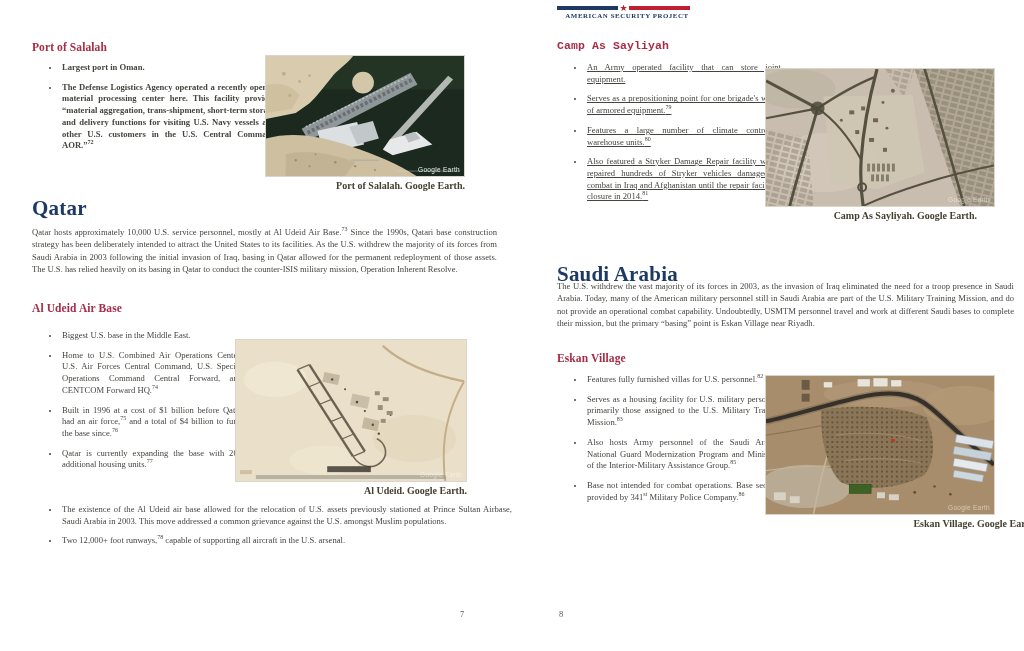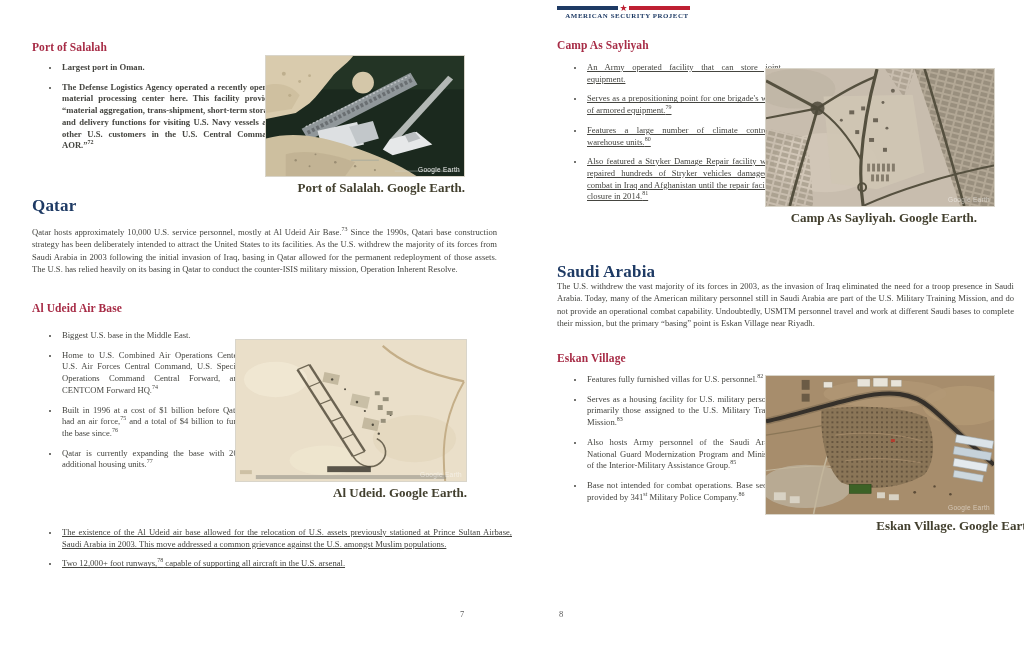--- a/index.html
+++ b/index.html
@@ -2,30 +2,30 @@
 <html><head>
 <meta charset="utf-8">
 <style>
   html,body{margin:0;padding:0;}
   body{
     width:1024px;height:651px;position:relative;background:#ffffff;
     font-family:"Liberation Serif", serif;color:#454540;overflow:hidden;
   }
   .abs{position:absolute;}
   .h-red{font-size:11.5px;font-weight:bold;color:#a72c46;margin:0;letter-spacing:.1px;}
-  .h-navy{font-size:17px;font-weight:bold;color:#1e3a64;margin:0;letter-spacing:.2px;}
+  .h-navy{font-size:21px;font-weight:bold;color:#1e3a64;margin:0;letter-spacing:.2px;}
   .par{font-size:8.6px;line-height:12.4px;text-align:justify;}
   ul.bullets{margin:0;padding-left:16px;font-size:8.6px;line-height:11.7px;}
   ul.bullets li{margin-bottom:8px;text-align:justify;padding-left:2px;}
   ul.bullets li::marker{font-size:7.5px;color:#454540;}
   sup{font-size:6px;line-height:0;}
   figure{margin:0;}
   .img-wrap{position:relative;border:1px solid #d9d5ca;box-sizing:border-box;}
   .img-wrap svg{display:block;}
-  figcaption{font-size:13px;font-weight:bold;color:#43402f;text-align:right;margin-top:3px;}
+  figcaption{font-size:10px;font-weight:bold;color:#43402f;text-align:right;margin-top:3px;}
   .watermark{position:absolute;right:4px;bottom:3px;font-size:6.5px;color:#fff;
     font-family:"Liberation Sans", sans-serif;opacity:.92;letter-spacing:.3px;}
   .watermark.faint{opacity:.5;}
   .pagenum{font-size:8.5px;color:#5a5a5a;}
   .logo-bar{display:flex;align-items:center;width:133px;height:8px;}
   .logo-bar .seg{height:4px;flex:1;}
   .logo-bar .seg.blue{background:#1e3a64;}
   .logo-bar .seg.red{background:#be2032;}
   .logo-star{color:#be2032;font-size:9px;line-height:8px;margin:0 1px;font-family:"DejaVu Sans",sans-serif;}
   .logo-text{width:140px;text-align:center;font-size:6.9px;font-weight:bold;color:#1e3a64;
@@ -138,40 +138,40 @@
         </g>
         <rect x="92" y="128" width="44" height="6" fill="#3f3c33" opacity="0.85"></rect>
         <rect x="20" y="137" width="192" height="4" fill="#8e8c84" opacity="0.55"></rect>
         <rect x="4" y="132" width="12" height="4" fill="#b9ab8c" opacity="0.6"></rect>
       </svg>
       <span class="watermark faint">Google Earth</span>
     </div>
     <figcaption>Al Udeid. Google Earth.</figcaption>
   </figure>
 
-  <ul class="bullets abs" style="left:44px;top:527px;width:452px;text-decoration:underline;">
+  <ul class="bullets abs" style="left:44px;top:504px;width:452px;">
       <li>The existence of the Al Udeid air base allowed for the relocation of U.S. assets previously stationed at Prince Sultan Airbase, Saudi Arabia in 2003. This move addressed a common grievance against the U.S. amongst Muslim populations.</li>
       <li>Two 12,000+ foot runways,<sup>78</sup> capable of supporting all aircraft in the U.S. arsenal.</li>
     </ul>
 
   <div class="pagenum abs" style="left:455px;top:609px;width:14px;text-align:center;">7</div>
 </div>
 
 <div class="abs" style="left:512px;top:0;width:512px;height:651px;">
 
   <div class="abs" style="left:45px;top:4px;">
     <div class="logo-bar">
       <div class="seg blue"></div>
       <div class="logo-star">★</div>
       <div class="seg red"></div>
     </div>
     <div class="logo-text">AMERICAN SECURITY PROJECT</div>
   </div>
 
-  <h3 class="h-red abs" style="left:45px;top:39px;">Camp As Sayliyah</h3>
+  <h3 class="h-red abs" style="left:45px;top:39px;font-family:Liberation Mono, monospace;">Camp As Sayliyah</h3>
 
   <ul class="bullets abs" style="left:57px;top:62px;width:196px;text-decoration:underline;">
       <li>An Army operated facility that can store joint equipment.</li>
       <li>Serves as a prepositioning point for one brigade's worth of armored equipment.<sup>79</sup></li>
       <li>Features a large number of climate controlled warehouse units.<sup>80</sup></li>
       <li>Also featured a Stryker Damage Repair facility which repaired hundreds of Stryker vehicles damaged in combat in Iraq and Afghanistan until the repair facility's closure in 2014.<sup>81</sup></li>
     </ul>
 
   <figure class="abs" style="left:253px;top:68px;width:212px;">
     <div class="img-wrap" style="width:230px;height:139px;">

